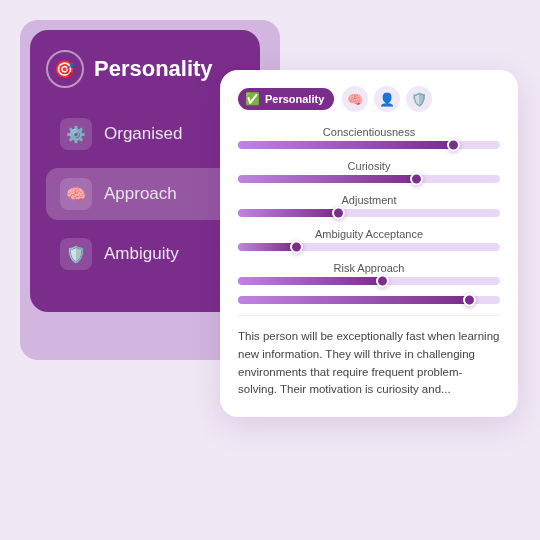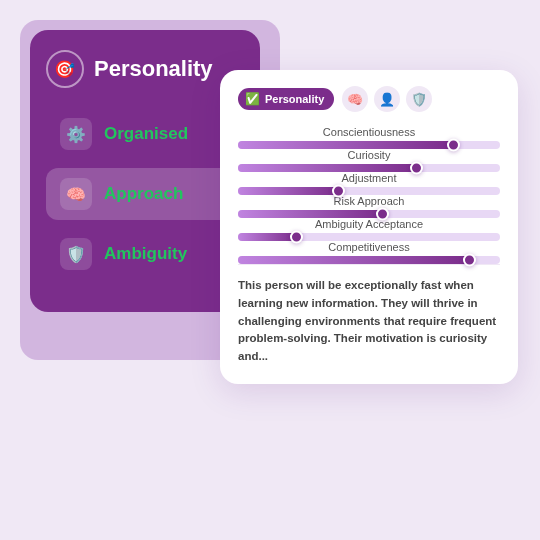--- a/index.html
+++ b/index.html
@@ -81,23 +81,23 @@
       border-radius: 8px;
       display: flex;
       align-items: center;
       justify-content: center;
       color: white;
       font-size: 16px;
       flex-shrink: 0;
     }
 
     .menu-item-label {
-      color: #22c55e;
+      color: #e5e5e5;
       font-size: 17px;
-      font-weight: 700;
+      font-weight: 400;
     }
 
     .right-card {
       position: absolute;
       top: 70px;
       left: 220px;
       width: 298px;
       background: white;
       border-radius: 18px;
       box-shadow: 0 8px 32px rgba(80,0,120,0.13);
@@ -140,20 +140,21 @@
       height: 26px;
       border-radius: 50%;
       background: #f0e8f5;
       display: flex;
       align-items: center;
       justify-content: center;
       font-size: 13px;
     }
 
     .trait-row {
+      margin-bottom: 11px;
     }
 
     .trait-label {
       font-size: 11px;
       color: #555;
       text-align: center;
       margin-bottom: 3px;
       font-weight: 500;
     }
 
@@ -185,21 +186,20 @@
       transform: translateY(-50%);
     }
 
     .description-text {
       font-size: 11.5px;
       color: #444;
       line-height: 1.55;
       margin-top: 0;
       padding-top: 12px;
       border-top: 1px solid #f0e8f5;
-      font-weight: bold;
     }
   </style>
 </head>
 <body>
 
 <div class="background-panel"></div>
 
 <div class="left-card">
   <div class="left-card-header">
     <div class="header-icon-circle">🎯</div>
@@ -251,37 +251,36 @@
 
   <div class="trait-row">
     <div class="trait-label">Adjustment</div>
     <div class="bar-track">
       <div class="bar-fill" style="width:38%"></div>
       <div class="bar-dot" style="left:calc(38% - 6px)"></div>
     </div>
   </div>
 
   <div class="trait-row">
+    <div class="trait-label">Ambiguity Acceptance</div>
+    <div class="bar-track">
+      <div class="bar-fill" style="width:22%"></div>
+      <div class="bar-dot" style="left:calc(22% - 6px)"></div>
+    </div>
+  </div>
+
+  <div class="trait-row">
     <div class="trait-label">Risk Approach</div>
     <div class="bar-track">
       <div class="bar-fill" style="width:55%"></div>
       <div class="bar-dot" style="left:calc(55% - 6px)"></div>
     </div>
   </div>
 
   <div class="trait-row">
-    <div class="trait-label">Ambiguity Acceptance</div>
-    <div class="bar-track">
-      <div class="bar-fill" style="width:22%"></div>
-      <div class="bar-dot" style="left:calc(22% - 6px)"></div>
-    </div>
-  </div>
-
-  <div class="trait-row">
-    <div class="trait-label">Competitiveness</div>
     <div class="bar-track">
       <div class="bar-fill" style="width:88%"></div>
       <div class="bar-dot" style="left:calc(88% - 6px)"></div>
     </div>
   </div>
 
   <div class="description-text">This person will be exceptionally fast when learning new information. They will thrive in challenging environments that require frequent problem-solving. Their motivation is curiosity and...</div>
 </div>
 
 </body></html>

